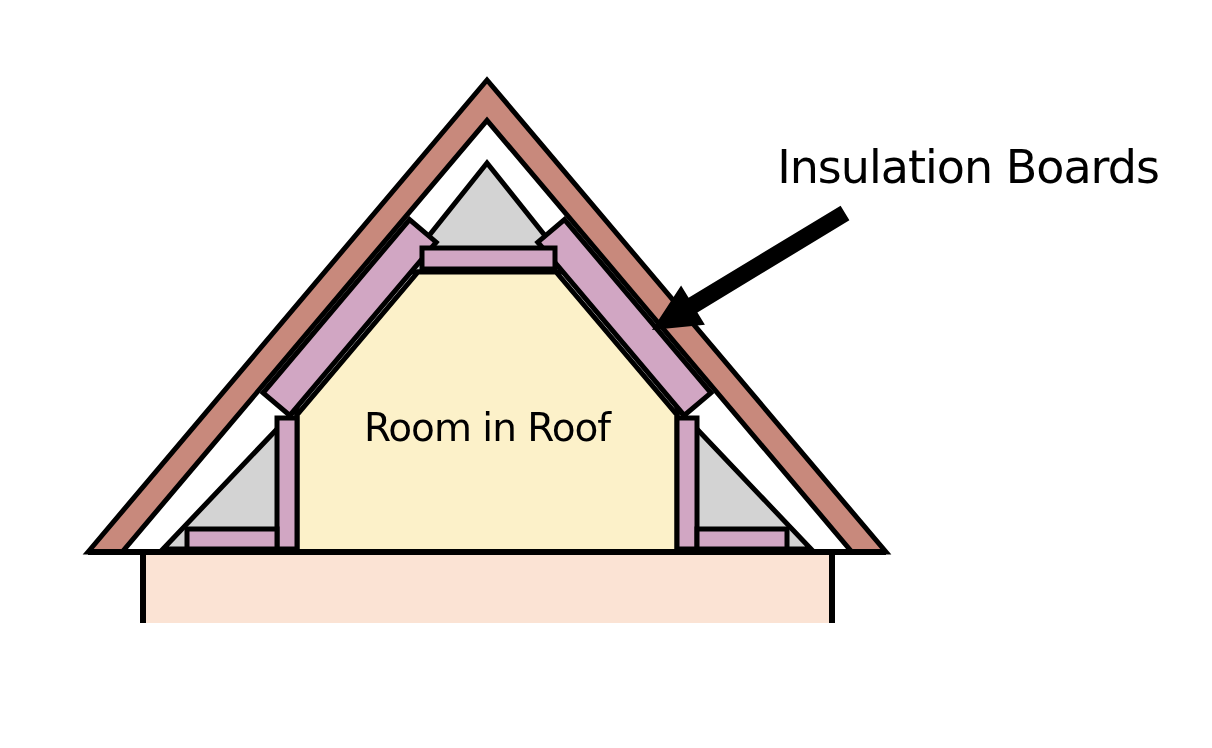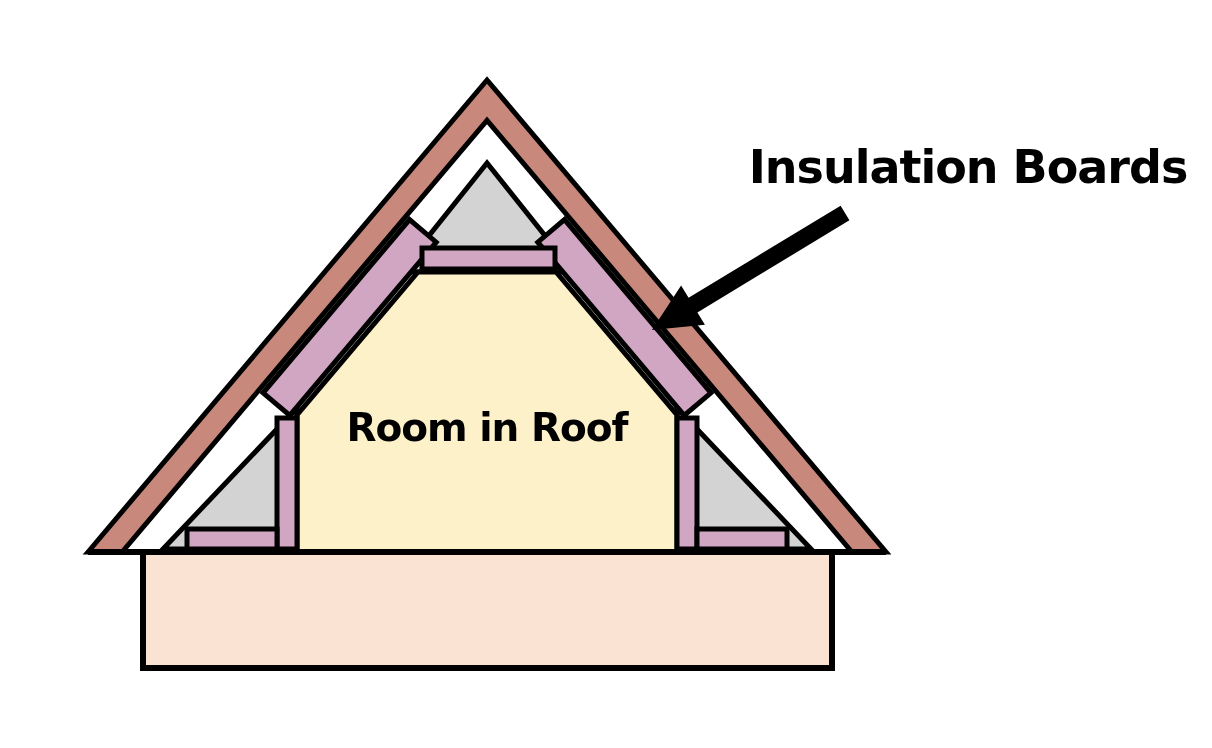--- a/index.html
+++ b/index.html
@@ -1,23 +1,22 @@
 <!DOCTYPE html>
 <html><head>
 <meta charset="utf-8">
 <style>
   html, body { margin: 0; padding: 0; background: #ffffff; }
   #stage {
     position: relative;
     width: 1212px;
-    height: 748px;
+    height: 623px;
     background: #ffffff;
     overflow: hidden;
     font-family: "DejaVu Sans", sans-serif;
-    font-weight: bold;
   }
   svg { display: block; }
   .ln  { stroke: #000000; stroke-width: 5;  stroke-linejoin: miter; }
   .ln6 { stroke: #000000; stroke-width: 6;  stroke-linejoin: miter; }
   .baseline { stroke: #000000; stroke-width: 6; stroke-linecap: butt; }
   .hand {
     font-family: "DejaVu Sans", sans-serif;
     fill: #000000;
     text-anchor: middle;
     letter-spacing: -1px;

